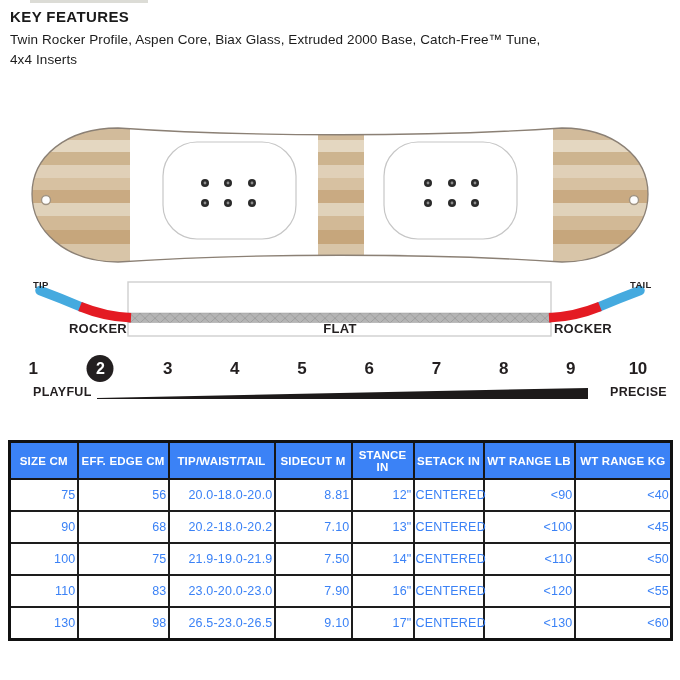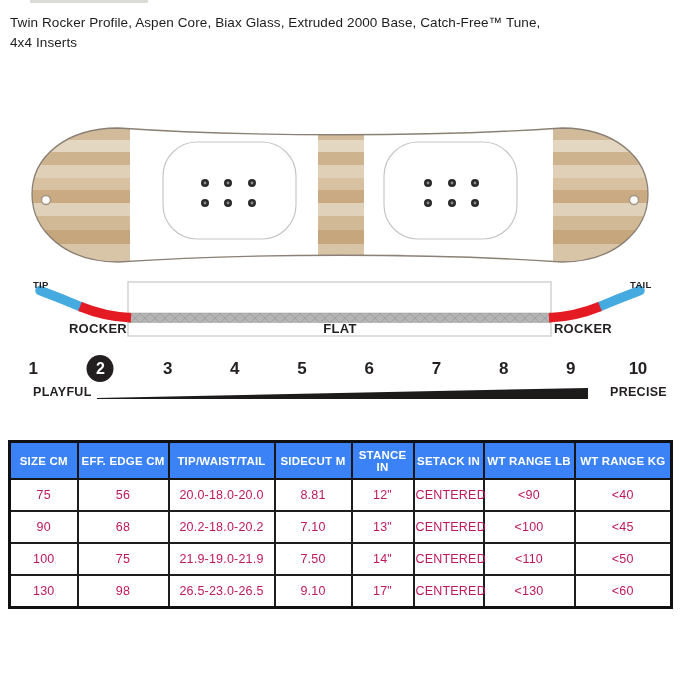--- a/index.html
+++ b/index.html
@@ -38,32 +38,33 @@
   }
   .spec-table{
     position:absolute;left:8px;top:440px;width:662px;
     border-collapse:collapse;table-layout:fixed;border:3px solid #111111;
   }
   .spec-table th{
     background:#3b82f6;color:#ffffff;font-size:11.5px;font-weight:bold;
     height:35px;border:2px solid #171717;padding:0 1px;letter-spacing:.2px;text-align:center;
   }
   .spec-table td{
-    font-size:12.5px;color:#be185d;text-align:center;height:30px;
+    font-size:12.5px;color:#3b82f6;text-align:right;height:30px;
     border:2px solid #1d1d1d;padding:0 1px;letter-spacing:.2px;
   }
 </style>
 </head>
 <body>
 
 <div class="page">
 
   <div class="top-artifact"></div>
 
   <div class="header">
+    <h1 class="page-title">KEY FEATURES</h1>
     <p class="desc">Twin Rocker Profile, Aspen Core, Biax Glass, Extruded 2000 Base, Catch-Free™ Tune, 4x4 Inserts</p>
   </div>
 
   <div class="board-wrap">
     <svg width="680" height="164" viewBox="0 110 680 164">
       <defs>
         <clipPath id="boardClip">
           <path d="M118 128 C250 137,430 137,562 128 C614 128,648 157,648 194 C648 231,614 262,562 262 C430 253,250 253,118 262 C66 262,32 231,32 194 C32 157,66 128,118 128 Z"></path>
         </clipPath>
       </defs>
@@ -210,20 +211,30 @@
           <td>100</td>
           <td>75</td>
           <td>21.9-19.0-21.9</td>
           <td>7.50</td>
           <td>14"</td>
           <td>CENTERED</td>
           <td>&lt;110</td>
           <td>&lt;50</td>
         </tr>
         <tr>
+          <td>110</td>
+          <td>83</td>
+          <td>23.0-20.0-23.0</td>
+          <td>7.90</td>
+          <td>16"</td>
+          <td>CENTERED</td>
+          <td>&lt;120</td>
+          <td>&lt;55</td>
+        </tr>
+        <tr>
           <td>130</td>
           <td>98</td>
           <td>26.5-23.0-26.5</td>
           <td>9.10</td>
           <td>17"</td>
           <td>CENTERED</td>
           <td>&lt;130</td>
           <td>&lt;60</td>
         </tr>
       </tbody>

